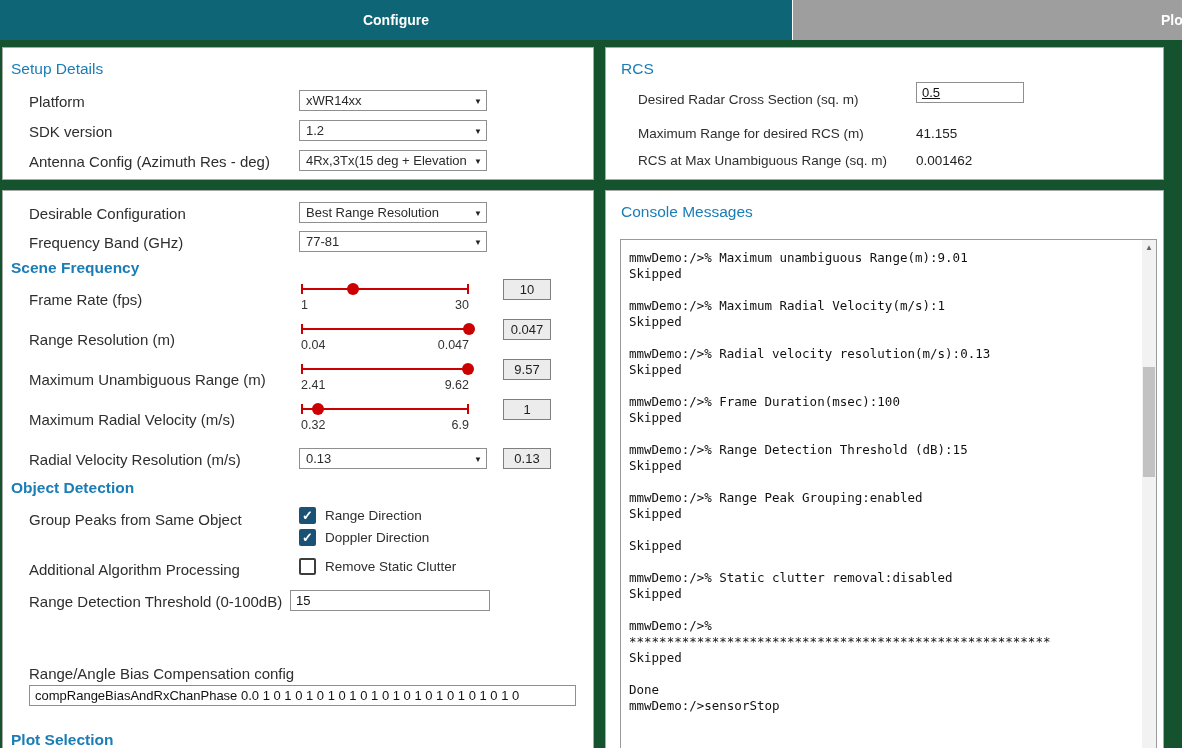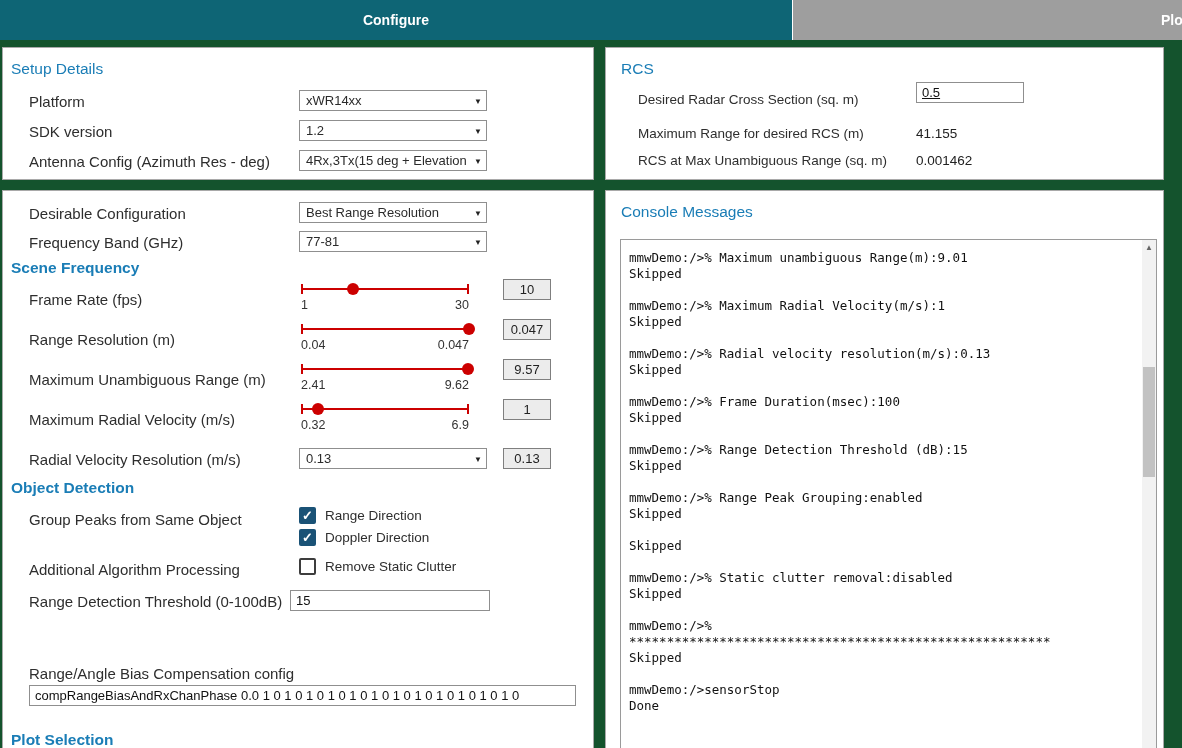--- a/index.html
+++ b/index.html
@@ -223,22 +223,22 @@
           <div class="cline"></div>
           <div class="cline">Skipped</div>
           <div class="cline"></div>
           <div class="cline">mmwDemo:/&gt;% Static clutter removal:disabled</div>
           <div class="cline">Skipped</div>
           <div class="cline"></div>
           <div class="cline">mmwDemo:/&gt;%</div>
           <div class="cline">********************************************************</div>
           <div class="cline">Skipped</div>
           <div class="cline"></div>
+          <div class="cline">Done</div>
           <div class="cline">mmwDemo:/&gt;sensorStop</div>
-          <div class="cline">Done</div>
         </div>
       <div class="console-scrollbar">
         <div class="sb-up">▲</div>
         <div class="sb-thumb"></div>
       </div>
     </div>
   </div>
 
 </div>
 

